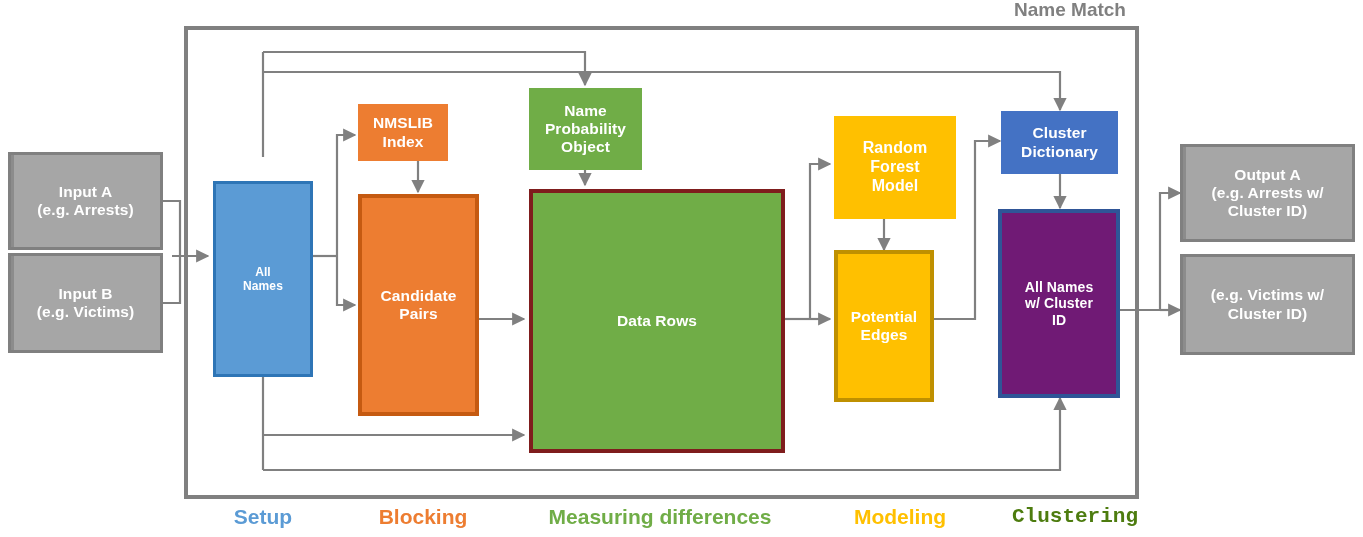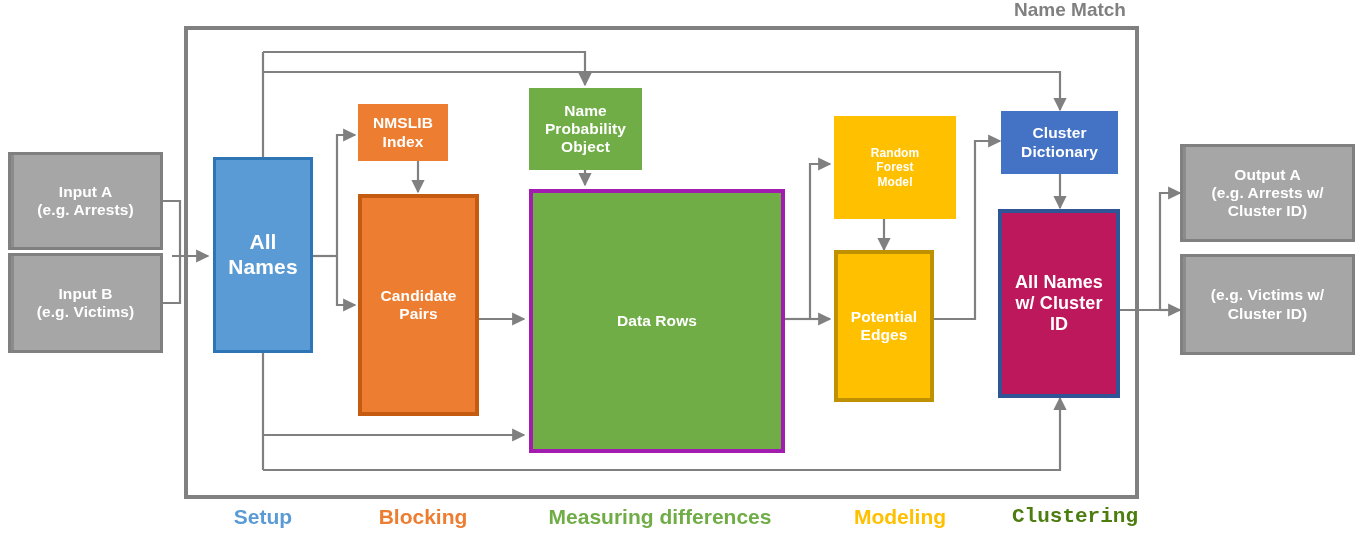--- a/index.html
+++ b/index.html
@@ -37,65 +37,66 @@
     background: #a6a6a6;
     border: 3px solid #808080;
     font-size: 15.5px;
     color: #ffffff;
     box-shadow: 4px 0 0 -1px #8c8c8c inset;
   }
   
   .lightblue {
     background: #5b9bd5;
     border: 3px solid #2e75b6;
-    font-size: 21px;
+    font-size: 12px;
+    margin-top: 24px;
   }
   
   .orange-plain {
     background: #ed7d31;
     border: none;
     font-size: 15.5px;
   }
   .orange-thick {
     background: #ed7d31;
     border: 4px solid #c55a11;
     font-size: 15.5px;
   }
   
   .green-plain {
     background: #70ad47;
     border: none;
     font-size: 15.5px;
   }
   .green-thick {
     background: #70ad47;
-    border: 4px solid #a21caf;
+    border: 4px solid #7f1d1d;
     font-size: 15.5px;
   }
   
   .yellow-plain {
     background: #ffc000;
     border: none;
-    font-size: 12px;
+    font-size: 16px;
   }
   .yellow-thick {
     background: #ffc000;
     border: 4px solid #bf9000;
     font-size: 15.5px;
   }
   
   .darkblue-plain {
     background: #4472c4;
     border: none;
     font-size: 15.5px;
   }
   .darkblue-thick {
-    background: #be185d;
+    background: #701a75;
     border: 4px solid #2f5597;
-    font-size: 18px;
+    font-size: 14px;
   }
 
   
   #frame {
     position: absolute;
     left: 184px;
     top: 26px;
     width: 955px;
     height: 473px;
     border: 4px solid #808080;

